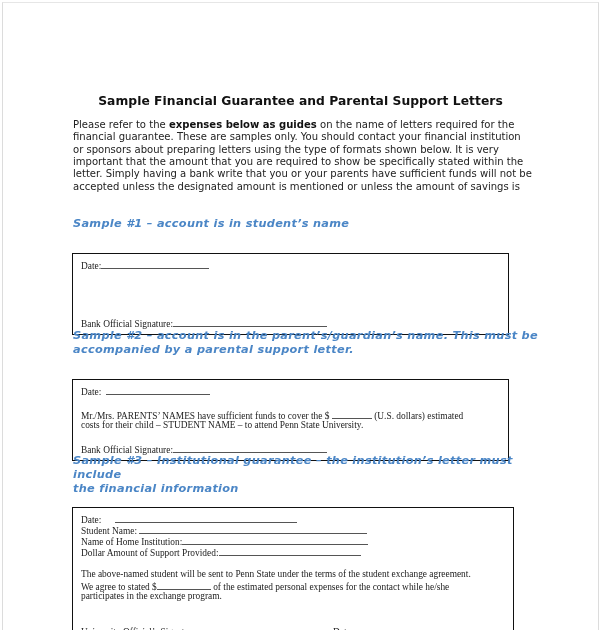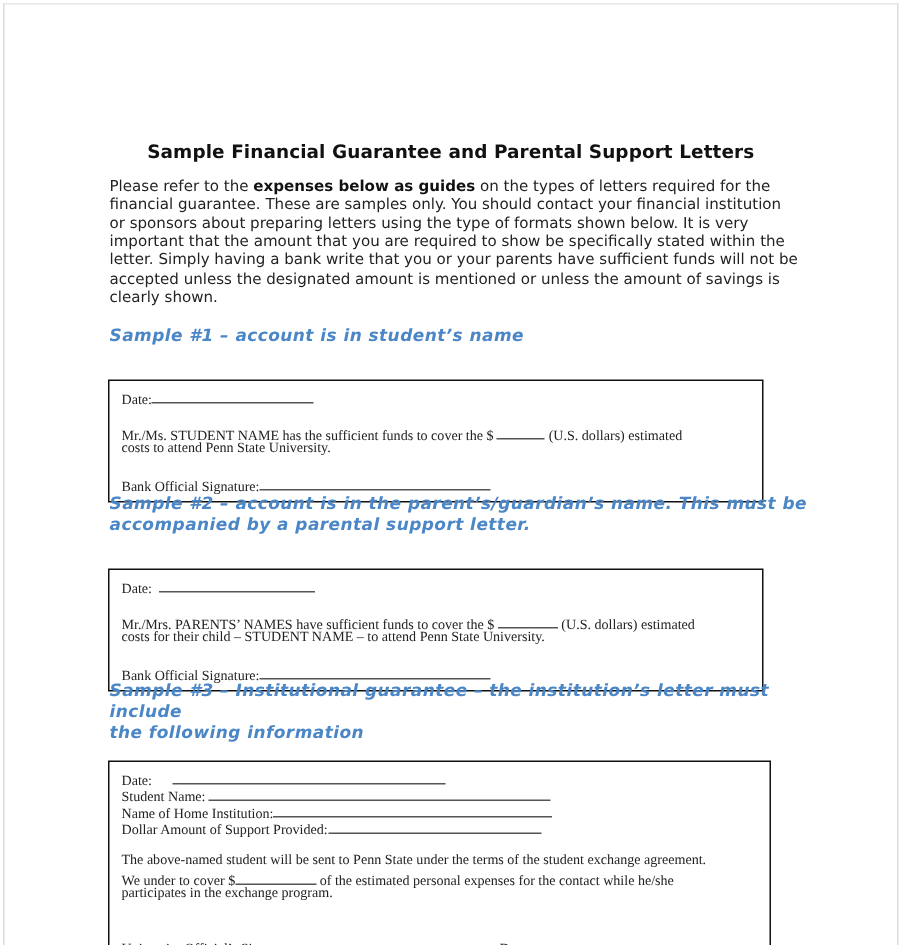--- a/index.html
+++ b/index.html
@@ -39,58 +39,55 @@
     .blank { display: inline-block; border-bottom: 1px solid #555; height: 9px; vertical-align: baseline; }
   </style>
 </head>
 <body>
 
 <div class="page">
 
   <div class="title">Sample Financial Guarantee and Parental Support Letters</div>
 
   <div class="intro">
-    <div><span>Please refer to the </span><b>expenses below as guides</b><span> on the types of letters required for the</span></div>
+    <div><span>Please refer to the </span><b>expenses below as guides</b><span> on the name of letters required for the</span></div>
     <div>financial guarantee.  These are samples only.  You should contact your financial institution</div>
     <div>or sponsors about preparing letters using the type of formats shown below.  It is very</div>
     <div>important that the amount that you are required to show be specifically stated within the</div>
     <div>letter.  Simply having a bank write that you or your parents have sufficient funds will not be</div>
     <div>accepted unless the designated amount is mentioned or unless the amount of savings is</div>
-    <div>clearly shown.</div>
   </div>
 
   <div class="heading" style="top: 214px; color: rgb(75, 134, 198);">
     <div>Sample #1 – account is in student’s name</div>
   </div>
   <div class="box" style="top:231px; width:437px; height:82px;">
     <div class="ln" style="top:5px;"><span>Date:</span><span class="blank" style="width:108px;"></span></div>
-    <div class="ln" style="top:29px;"><span>Mr./Ms. STUDENT NAME has the sufficient funds to cover the $</span> <span class="blank" style="width:32px;"></span> <span>(U.S. dollars) estimated</span></div>
-    <div class="ln" style="top:40px;">costs to attend Penn State University.</div>
     <div class="ln" style="top:63px;"><span>Bank Official Signature:</span><span class="blank" style="width:154px;"></span></div>
   </div>
 
   <div class="heading" style="top: 326px; color: rgb(75, 134, 198);">
     <div>Sample #2 – account is in the parent’s/guardian’s name.  This must be</div>
     <div>accompanied by a parental support letter.</div>
   </div>
   <div class="box" style="top:357px; width:437px; height:82px;">
     <div class="ln" style="top:5px;"><span>Date:</span> &nbsp;<span class="blank" style="width:104px;"></span></div>
     <div class="ln" style="top:29px;"><span>Mr./Mrs. PARENTS’ NAMES have sufficient funds to cover the $</span> <span class="blank" style="width:40px;"></span> <span>(U.S. dollars) estimated</span></div>
     <div class="ln" style="top:40px;">costs for their child – STUDENT NAME – to attend Penn State University.</div>
     <div class="ln" style="top:63px;"><span>Bank Official Signature:</span><span class="blank" style="width:154px;"></span></div>
   </div>
 
   <div class="heading" style="top: 451px; color: rgb(75, 134, 198);">
     <div>Sample #3 – Institutional guarantee – the institution’s letter must include</div>
-    <div>the following information</div>
+    <div>the financial information</div>
   </div>
   <div class="box" style="top:485px; width:442px; height:160px;">
     <div class="ln" style="top:5px;"><span>Date:</span><span style="display:inline-block;width:14px;"></span><span class="blank" style="width:182px;"></span></div>
     <div class="ln" style="top:16px;"><span>Student Name:</span> <span class="blank" style="width:228px;"></span></div>
     <div class="ln" style="top:27px;"><span>Name of Home Institution:</span><span class="blank" style="width:186px;"></span></div>
     <div class="ln" style="top:61px;">The above-named student will be sent to Penn State under the terms of the student exchange agreement.</div>
     <div class="ln" style="top:38px;"><span>Dollar Amount of Support Provided:</span><span class="blank" style="width:142px;"></span></div>
-    <div class="ln" style="top:72px;"><span>We under to cover $</span><span class="blank" style="width:54px;"></span> <span>of the estimated personal expenses for the contact while he/she</span></div>
+    <div class="ln" style="top:72px;"><span>We agree to stated $</span><span class="blank" style="width:54px;"></span> <span>of the estimated personal expenses for the contact while he/she</span></div>
     <div class="ln" style="top:83px;">participates in the exchange program.</div>
     <div class="ln" style="top:117px;"><span>University Official’s Signature:</span><span class="blank" style="width:128px;"></span><span style="display:inline-block;width:6px;"></span><span>Date:</span><span class="blank" style="width:118px;"></span></div>
   </div>
 
 </div>
 
 </body></html>

